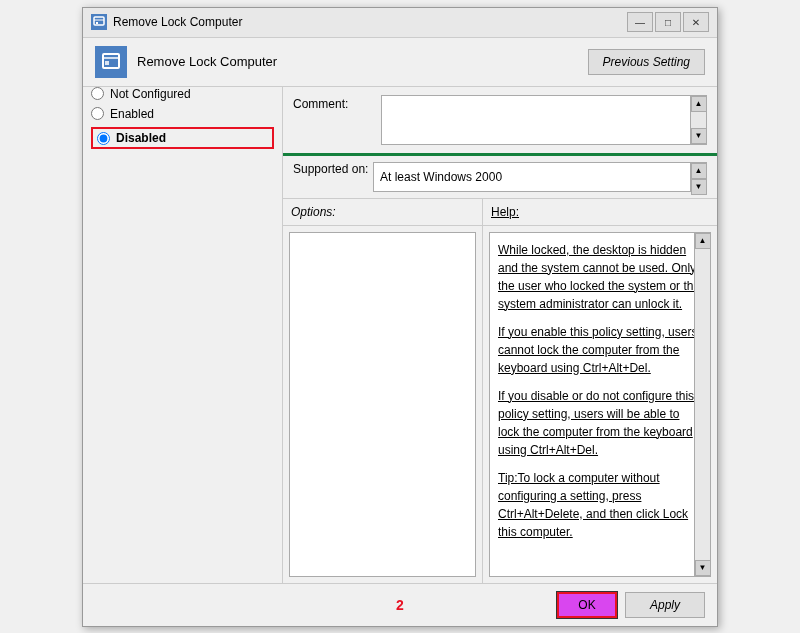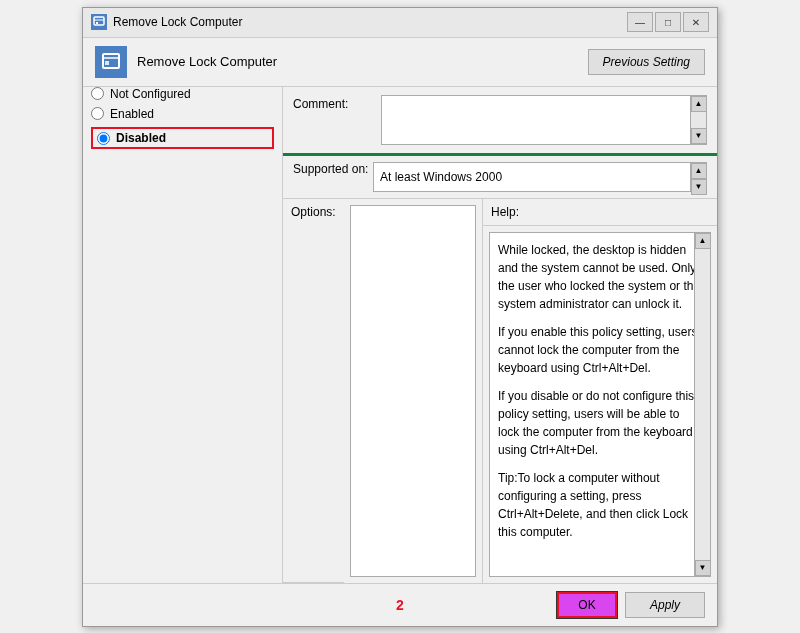--- a/index.html
+++ b/index.html
@@ -247,39 +247,41 @@
     .bottom-panels {
       display: flex;
       flex: 1;
       overflow: hidden;
     }
     .options-panel {
       width: 200px;
       flex-shrink: 0;
       border-right: 1px solid #ccc;
       display: flex;
-      flex-direction: row;
+      flex-direction: column;
+      font-style: italic;
     }
     .options-header {
       padding: 6px 8px;
       font-size: 12px;
       color: #000;
       border-bottom: 1px solid #ccc;
       flex-shrink: 0;
     }
     .options-content {
       flex: 1;
       border: 1px solid #aaa;
       margin: 6px;
       background: white;
     }
     .help-panel {
       flex: 1;
       display: flex;
       flex-direction: column;
+      text-decoration: underline;
     }
     .help-header {
       padding: 6px 8px;
       font-size: 12px;
       color: #000;
       border-bottom: 1px solid #ccc;
       flex-shrink: 0;
     }
     .help-content {
       flex: 1;

